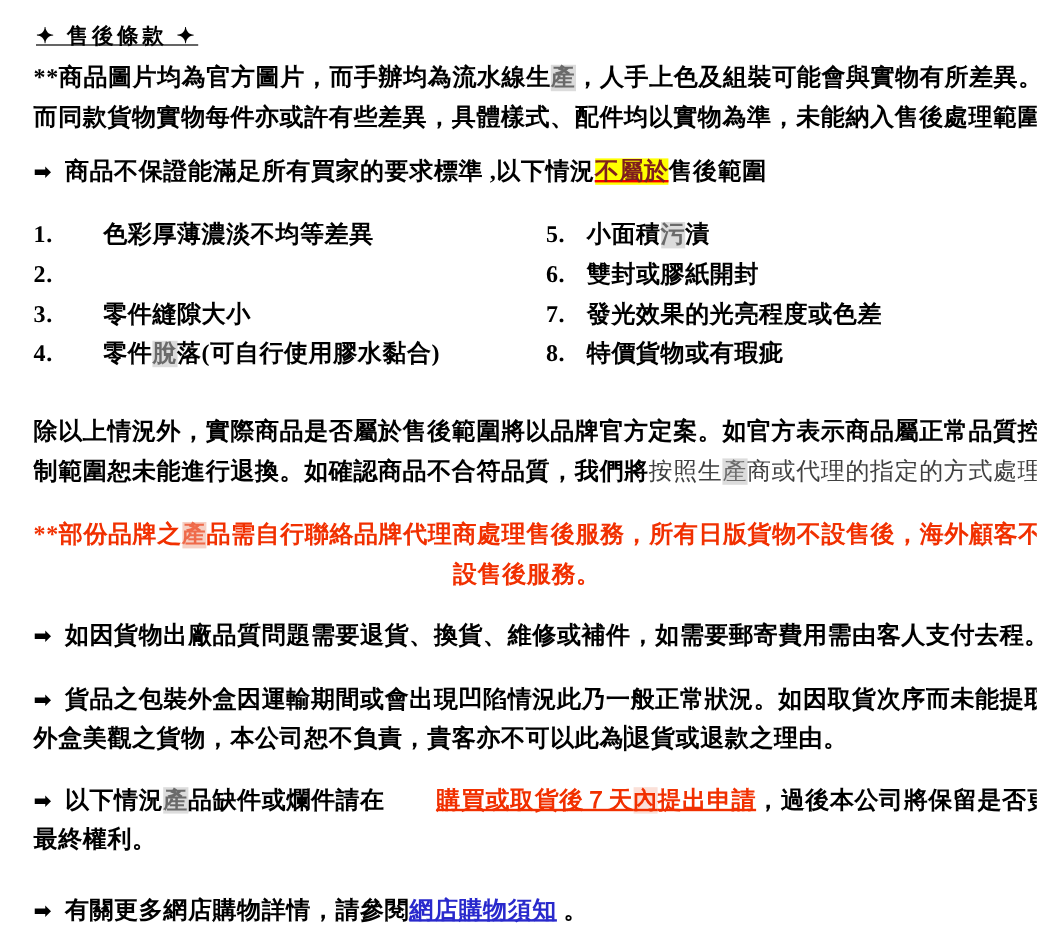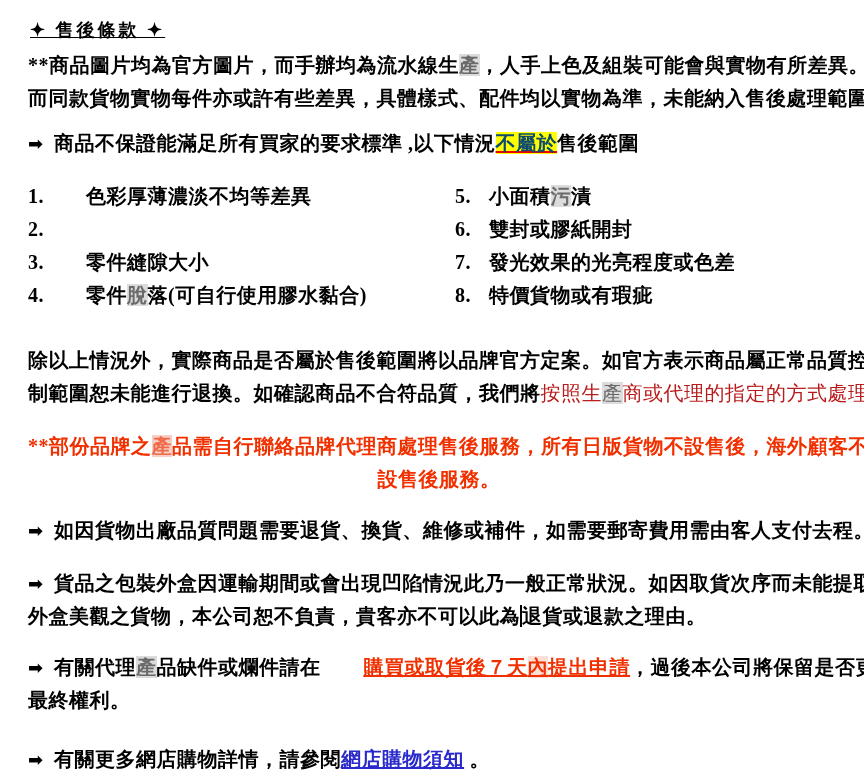--- a/index.html
+++ b/index.html
@@ -41,25 +41,25 @@
   .b-return { margin-top: 18px; }
   .b-box { margin-top: 20px; }
   .b-7day { margin-top: 18px; }
   .b-more { margin-top: 26px; }
   .arrow {
     font-family: "DejaVu Sans", sans-serif;
     font-size: 18px;
     margin-right: 11px;
     letter-spacing: 0;
   }
-  .regular { font-weight: normal; color: #b91c1c; }
+  .regular { font-weight: normal; color: #404040; }
   .red { color: #f13000; }
   .redline { color: #f13000; text-decoration: underline; text-decoration-color: #f13000; padding-left: 43px; }
   .hl {
-    color: #0c4a6e;
+    color: #7f1d1d;
     background: #ffff00;
     text-decoration: underline;
     text-decoration-color: #f10000;
   }
   .link { color: #2929cc; text-decoration: underline; cursor: pointer; text-align: right; }
   .fb { background: #dcdcdc; color: #6a6a6a; }
   .fb-red { background: #f6d0c4; color: #ef6a4a; }
   .fb-redline { background: #fbe0d8; color: #f13000; }
   .caret {
     display: inline-block;
@@ -152,21 +152,21 @@
     <div class="line">
       <span class="arrow">➡</span><span>貨品之包裝外盒因運輸期間或會出現凹陷情況此乃一般正常狀況。如因取貨次序而未能提取</span>
     </div>
     <div class="line">
       <span>外盒美觀之貨物，本公司恕不負責，貴客亦不可以此為</span><span class="caret"></span><span>退貨或退款之理由。</span>
     </div>
   </div>
 
   <div class="para b-7day">
     <div class="line">
-      <span class="arrow">➡</span><span>有關代理</span><span class="fb">產</span><span>品缺件或爛件請在</span><span class="redline"><span>購買或取貨後７天</span><span class="fb-redline">內</span><span>提出申請</span></span><span>，過後本公司將保留是否更換之</span>
+      <span class="arrow">➡</span><span>以下情況</span><span class="fb">產</span><span>品缺件或爛件請在</span><span class="redline"><span>購買或取貨後７天</span><span class="fb-redline">內</span><span>提出申請</span></span><span>，過後本公司將保留是否更換之</span>
     </div>
     <div class="line">
       <span>最終權利。</span>
     </div>
   </div>
 
   <div class="para b-more line">
     <span class="arrow">➡</span><span>有關更多網店購物詳情，請參閱</span><span class="link">網店購物須知</span><span> 。</span>
   </div>
 

